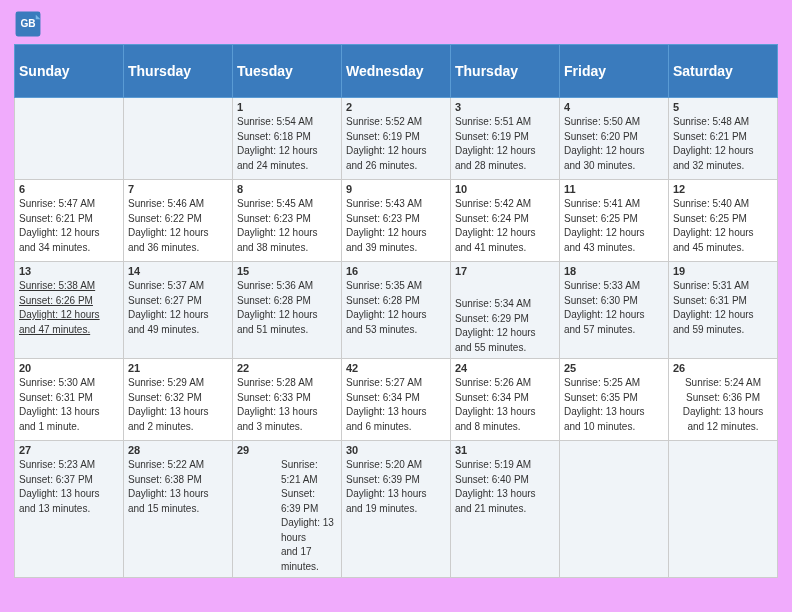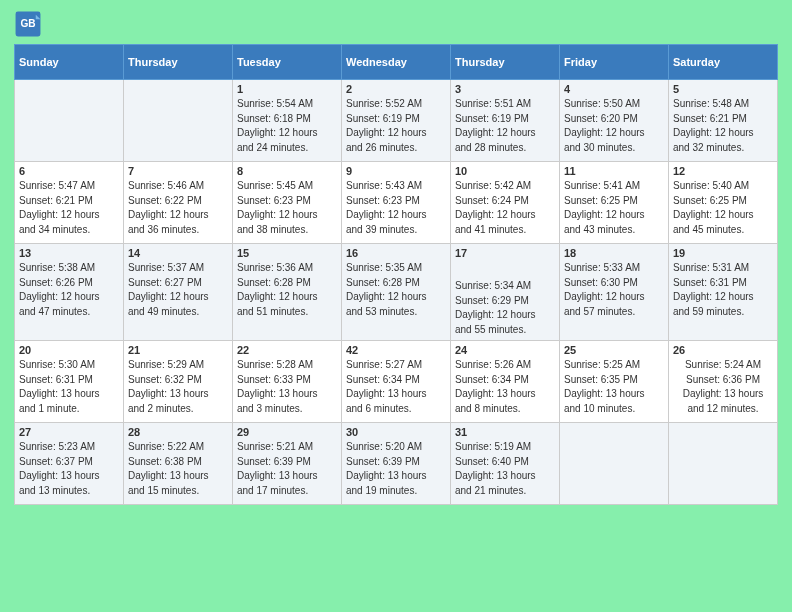--- a/index.html
+++ b/index.html
@@ -7,21 +7,21 @@
       font-family: Arial, sans-serif;
       background: #fff;
       width: 792px;
       height: 612px;
       overflow: hidden;
     }
     .page {
       width: 792px;
       min-height: 612px;
       padding: 10px 14px 10px 14px;
-      background: #86efac;
+      background: #f0abfc;
     }
     .header {
       display: flex;
       align-items: flex-start;
       justify-content: space-between;
       margin-bottom: 6px;
     }
     .logo {
       display: flex;
       align-items: center;
@@ -51,23 +51,23 @@
       color: #555;
     }
     table {
       width: 100%;
       border-collapse: collapse;
       table-layout: fixed;
     }
     thead tr th {
       background-color: #3a7bbd;
       color: #fff;
-      font-size: 11px;
+      font-size: 14px;
       font-weight: bold;
-      padding: 11px 4px;
+      padding: 18px 4px;
       text-align: left;
       border: 1px solid #5a9bd4;
     }
     tbody tr td {
       border: 1px solid #ccc;
       vertical-align: top;
       padding: 3px 4px;
       font-size: 9.5px;
       color: #333;
       background: #fff;
@@ -215,21 +215,21 @@
             <span class="day-num">12</span>
             <div class="day-info" style="white-space: pre-line;">Sunrise: 5:40 AM
 Sunset: 6:25 PM
 Daylight: 12 hours
 and 45 minutes.</div>
           </td>
         </tr>
         <tr>
           <td>
             <span class="day-num">13</span>
-            <div class="day-info" style="white-space: pre-line;">Sunrise: 5:38 AM
+            <div class="day-info" style="white-space: pre-line; text-decoration: underline;">Sunrise: 5:38 AM
 Sunset: 6:26 PM
 Daylight: 12 hours
 and 47 minutes.</div>
           </td>
           <td>
             <span class="day-num">14</span>
             <div class="day-info" style="white-space: pre-line;">Sunrise: 5:37 AM
 Sunset: 6:27 PM
 Daylight: 12 hours
 and 49 minutes.</div>
@@ -331,21 +331,21 @@
           </td>
           <td>
             <span class="day-num">28</span>
             <div class="day-info" style="white-space: pre-line;">Sunrise: 5:22 AM
 Sunset: 6:38 PM
 Daylight: 13 hours
 and 15 minutes.</div>
           </td>
           <td>
             <span class="day-num">29</span>
-            <div class="day-info" style="white-space: pre-line;">Sunrise: 5:21 AM
+            <div class="day-info" style="white-space: pre-line; margin-left: 44px;">Sunrise: 5:21 AM
 Sunset: 6:39 PM
 Daylight: 13 hours
 and 17 minutes.</div>
           </td>
           <td>
             <span class="day-num">30</span>
             <div class="day-info" style="white-space: pre-line;">Sunrise: 5:20 AM
 Sunset: 6:39 PM
 Daylight: 13 hours
 and 19 minutes.</div>

